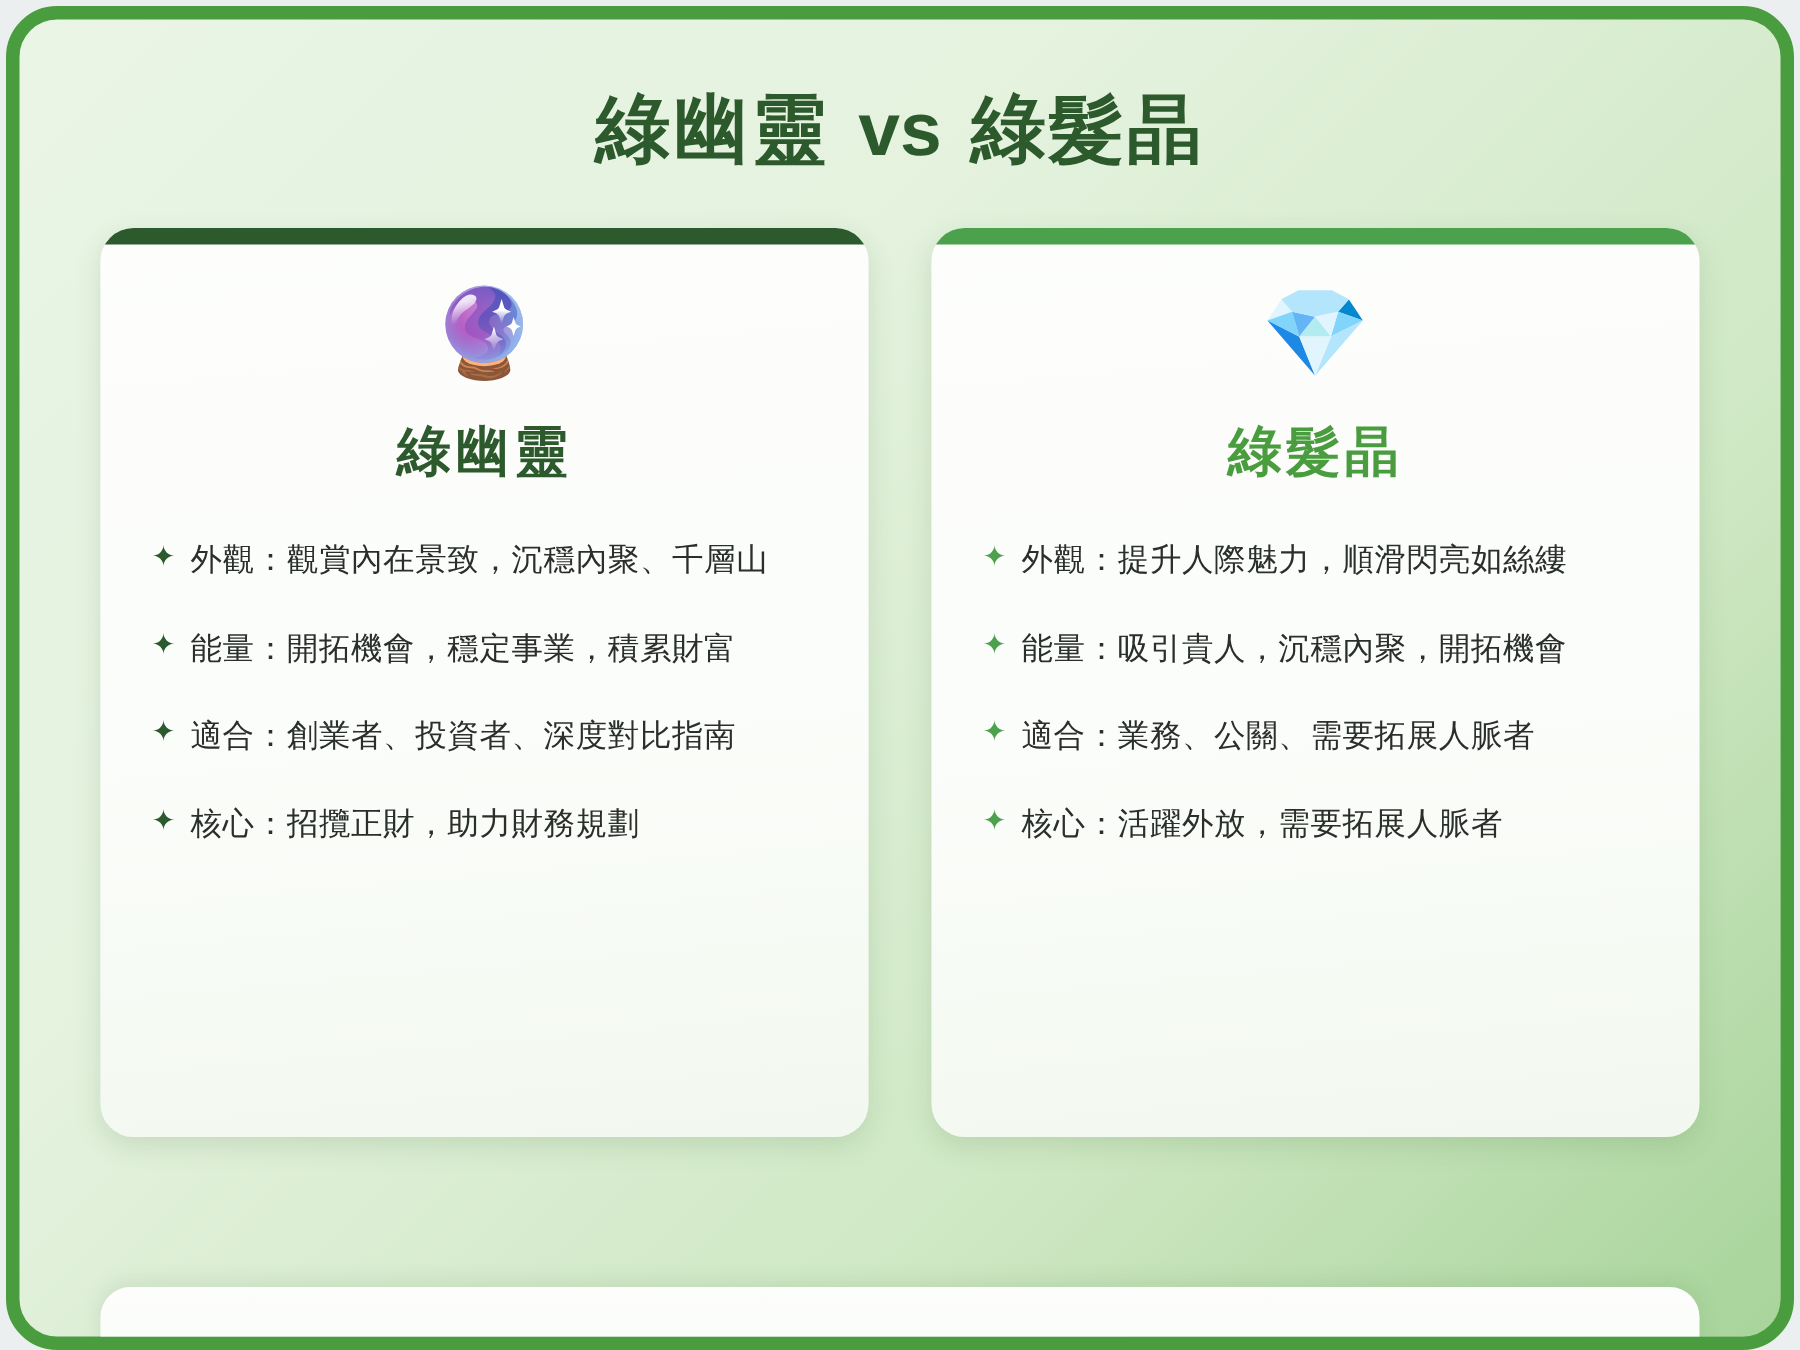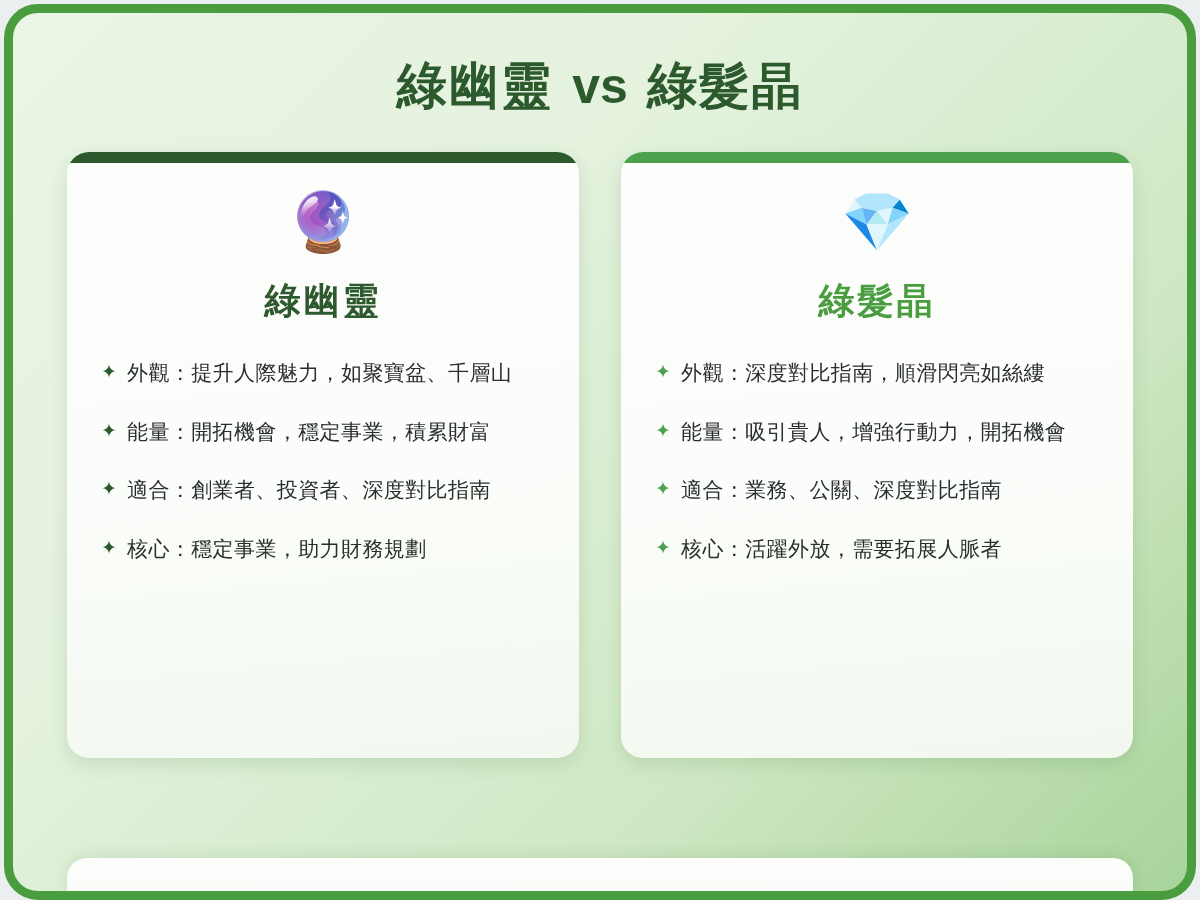--- a/index.html
+++ b/index.html
@@ -177,55 +177,55 @@
     <div class="cards">
 
       <div class="card card--left">
         <div class="card-topbar"></div>
         <div class="card-body">
           <div class="card-emoji">🔮</div>
           <div class="card-title">綠幽靈</div>
           <ul class="feature-list">
             <li class="feature-item">
               <span class="feature-bullet">✦</span>
-              <span class="feature-text">外觀：提升人際魅力，如聚寶盆、千層山</span>
+              <span class="feature-text">外觀：觀賞內在景致，沉穩內聚、千層山</span>
             </li>
             <li class="feature-item">
               <span class="feature-bullet">✦</span>
               <span class="feature-text">能量：開拓機會，穩定事業，積累財富</span>
             </li>
             <li class="feature-item">
               <span class="feature-bullet">✦</span>
               <span class="feature-text">適合：創業者、投資者、深度對比指南</span>
             </li>
             <li class="feature-item">
               <span class="feature-bullet">✦</span>
-              <span class="feature-text">核心：穩定事業，助力財務規劃</span>
+              <span class="feature-text">核心：招攬正財，助力財務規劃</span>
             </li>
           </ul>
         </div>
       </div>
 
       <div class="card card--right">
         <div class="card-topbar"></div>
         <div class="card-body">
           <div class="card-emoji">💎</div>
           <div class="card-title">綠髮晶</div>
           <ul class="feature-list">
             <li class="feature-item">
               <span class="feature-bullet">✦</span>
-              <span class="feature-text">外觀：深度對比指南，順滑閃亮如絲縷</span>
-            </li>
-            <li class="feature-item">
-              <span class="feature-bullet">✦</span>
-              <span class="feature-text">能量：吸引貴人，增強行動力，開拓機會</span>
-            </li>
-            <li class="feature-item">
-              <span class="feature-bullet">✦</span>
-              <span class="feature-text">適合：業務、公關、深度對比指南</span>
+              <span class="feature-text">外觀：提升人際魅力，順滑閃亮如絲縷</span>
+            </li>
+            <li class="feature-item">
+              <span class="feature-bullet">✦</span>
+              <span class="feature-text">能量：吸引貴人，沉穩內聚，開拓機會</span>
+            </li>
+            <li class="feature-item">
+              <span class="feature-bullet">✦</span>
+              <span class="feature-text">適合：業務、公關、需要拓展人脈者</span>
             </li>
             <li class="feature-item">
               <span class="feature-bullet">✦</span>
               <span class="feature-text">核心：活躍外放，需要拓展人脈者</span>
             </li>
           </ul>
         </div>
       </div>
 
     </div>

